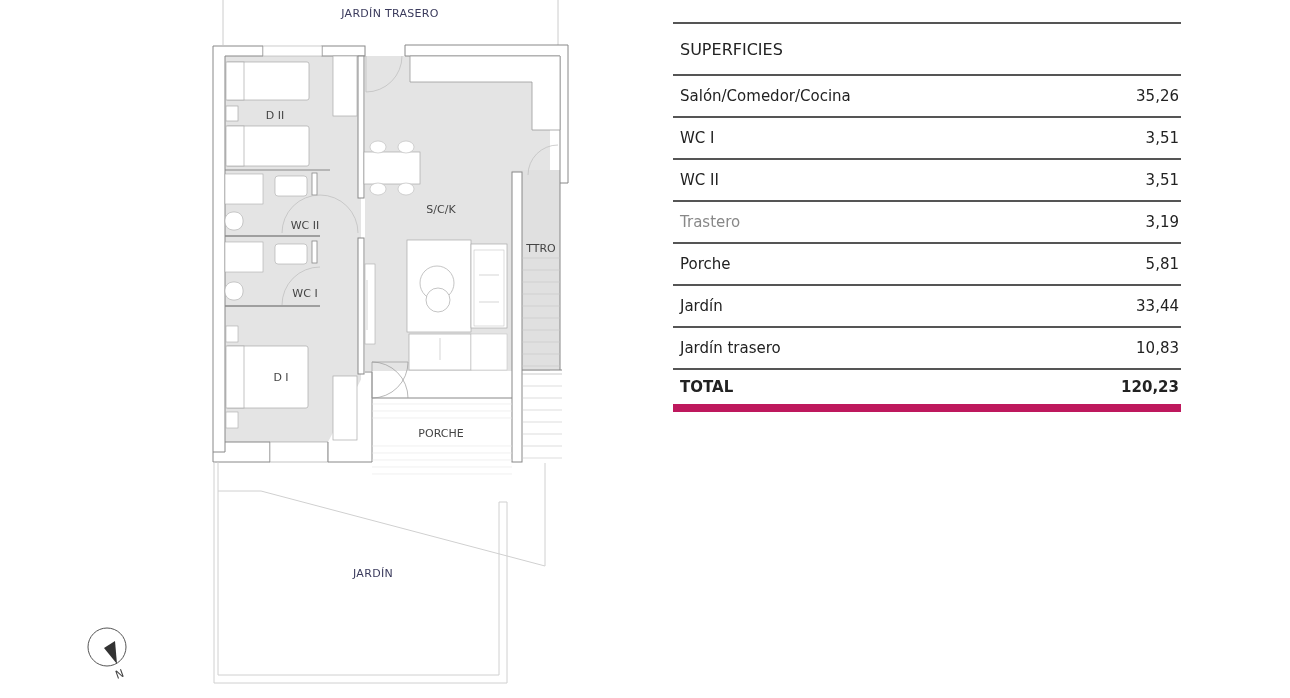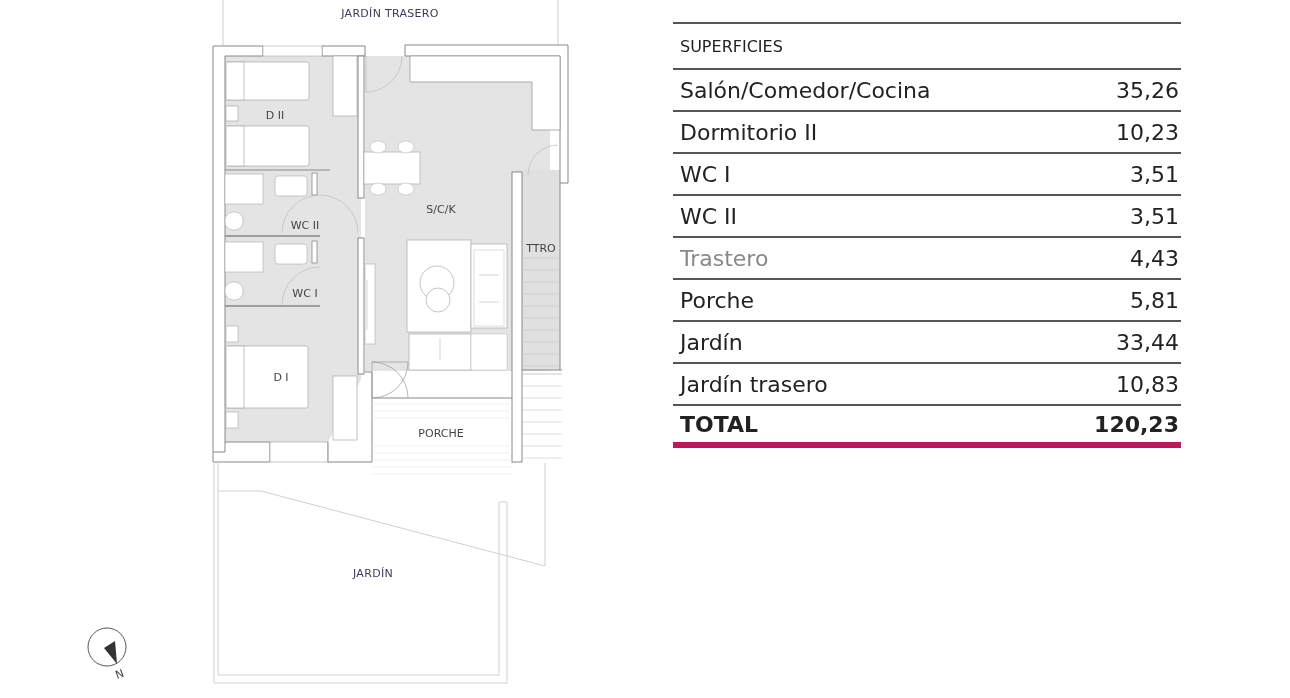--- a/index.html
+++ b/index.html
@@ -1,23 +1,23 @@
 <!DOCTYPE html>
 <html><head>
 <meta charset="utf-8">
 <style>
   html, body { margin:0; padding:0; background:#ffffff; }
   body { width:1290px; height:698px; position:relative; overflow:hidden; font-family:"DejaVu Sans", sans-serif; }
   #plan { position:absolute; left:0; top:0; width:640px; height:698px; }
   .plan-label { font-family:"DejaVu Sans", sans-serif; font-size:11px; fill:#3a3a5c; letter-spacing:0.3px; }
   .room-label { font-family:"DejaVu Sans", sans-serif; font-size:11px; fill:#444; }
   #table { position:absolute; left:673px; top:22px; width:508px; }
-  .row { display:flex; justify-content:space-between; align-items:center; height:42px; border-top:2px solid #555; padding:0 2px 0 7px; box-sizing:border-box; font-family:"DejaVu Sans", sans-serif; font-size:22px; color:#222; }
-  .row.header { font-size:16px; height:46px; }
-  .row.total { font-weight:bold; border-bottom:6px solid #be185d; height:44px; }
+  .row { display:flex; justify-content:space-between; align-items:center; height:42px; border-top:2px solid #555; padding:0 2px 0 7px; box-sizing:border-box; font-family:"DejaVu Sans", sans-serif; font-size:15px; color:#222; }
+  .row.header { font-size:16px; height:52px; }
+  .row.total { font-weight:bold; border-bottom:8px solid #be185d; height:44px; }
   .row.faded .name { color:#888;text-align:center; }
   .val { text-align:left; }
 </style>
 </head>
 <body>
 
 <svg id="plan" viewBox="0 0 640 698" xmlns="http://www.w3.org/2000/svg">
 
   <g>
     <line x1="223" y1="0" x2="223" y2="45" stroke="#ccc" stroke-width="1"></line>
@@ -176,34 +176,30 @@
 
 <div id="table">
   <div class="row header">
     <span class="name">SUPERFICIES</span>
   </div>
   <div class="row">
     <span class="name">Salón/Comedor/Cocina</span>
     <span class="val">35,26</span>
   </div>
   <div class="row">
-    <span class="name">Dormitorio II</span>
-    <span class="val">10,23</span>
-  </div>
-  <div class="row">
     <span class="name">WC I</span>
     <span class="val">3,51</span>
   </div>
   <div class="row">
     <span class="name">WC II</span>
     <span class="val">3,51</span>
   </div>
   <div class="row faded">
     <span class="name">Trastero</span>
-    <span class="val">4,43</span>
+    <span class="val">3,19</span>
   </div>
   <div class="row">
     <span class="name">Porche</span>
     <span class="val">5,81</span>
   </div>
   <div class="row">
     <span class="name">Jardín</span>
     <span class="val">33,44</span>
   </div>
   <div class="row">

